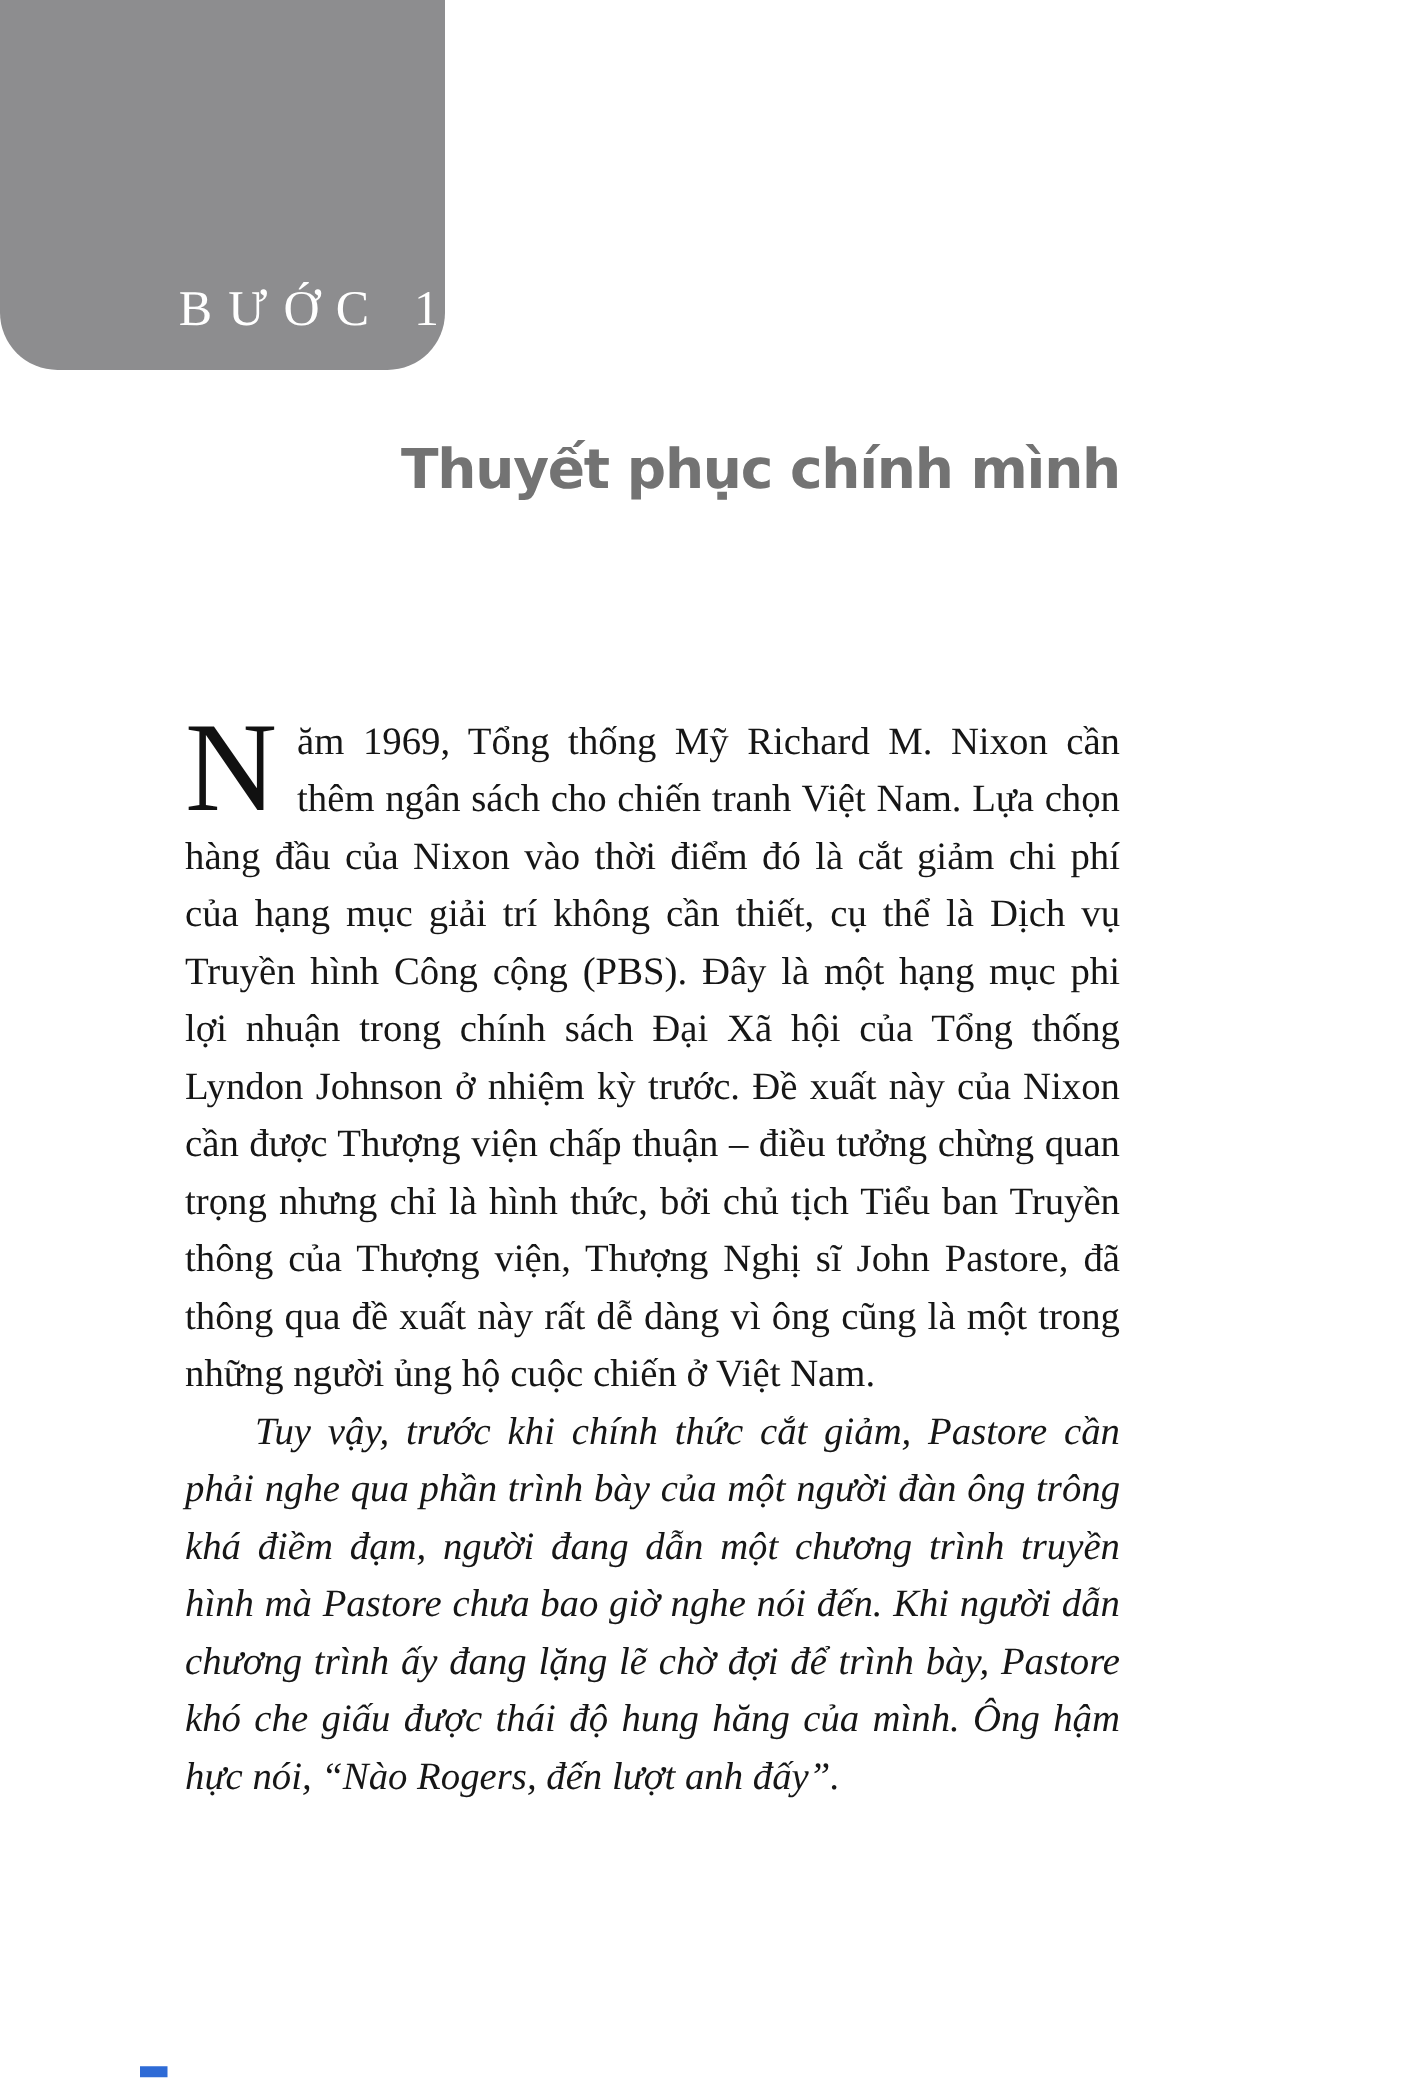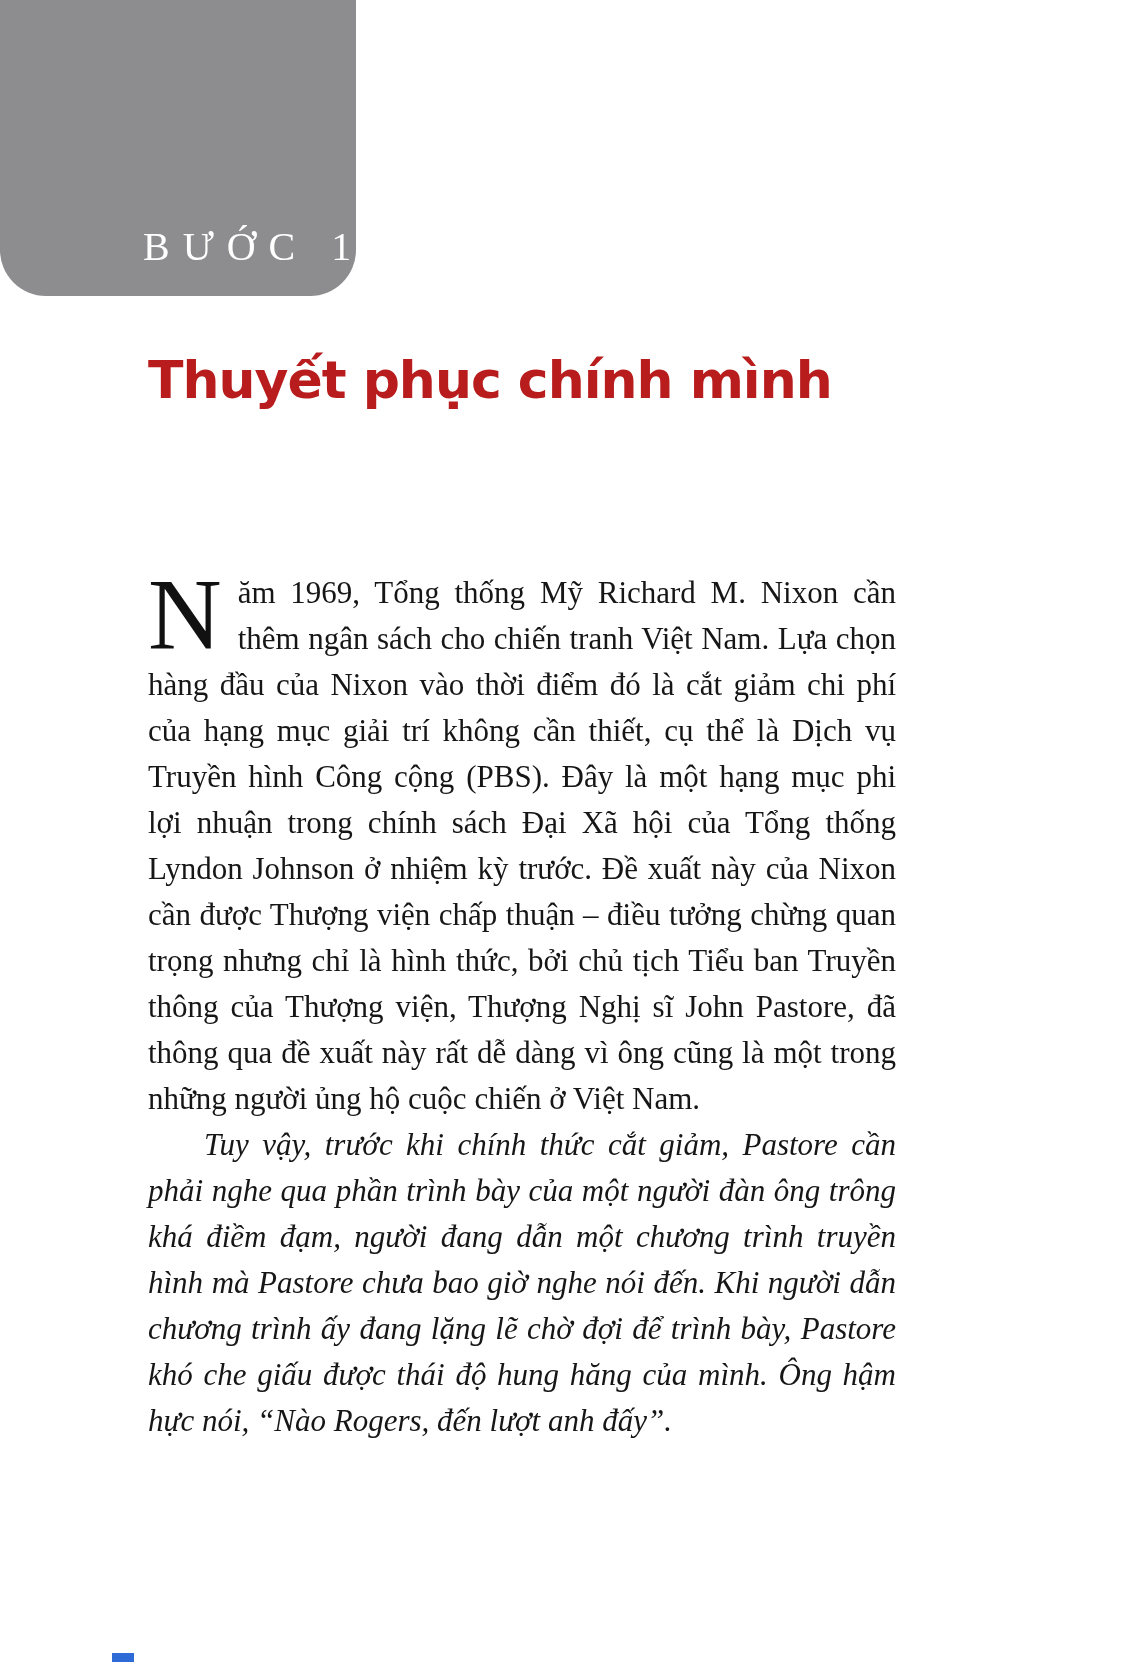--- a/index.html
+++ b/index.html
@@ -42,26 +42,26 @@
     letter-spacing: 13px;
     white-space: nowrap;
   }
 
   
   .chapter-title {
     position: absolute;
     top: 352px;
     left: 148px;
     width: 748px;
-    text-align: left;
+    text-align: right;
     font-family: "DejaVu Sans", sans-serif;
     font-weight: 600;
-    font-size: 52px;
+    font-size: 44px;
     line-height: 1.1;
-    color: #b91c1c;
+    color: #737373;
     letter-spacing: -1px;
   }
 
   
   .body-copy {
     position: absolute;
     top: 570px;
     left: 148px;
     width: 748px;
     font-family: "Liberation Serif", serif;

